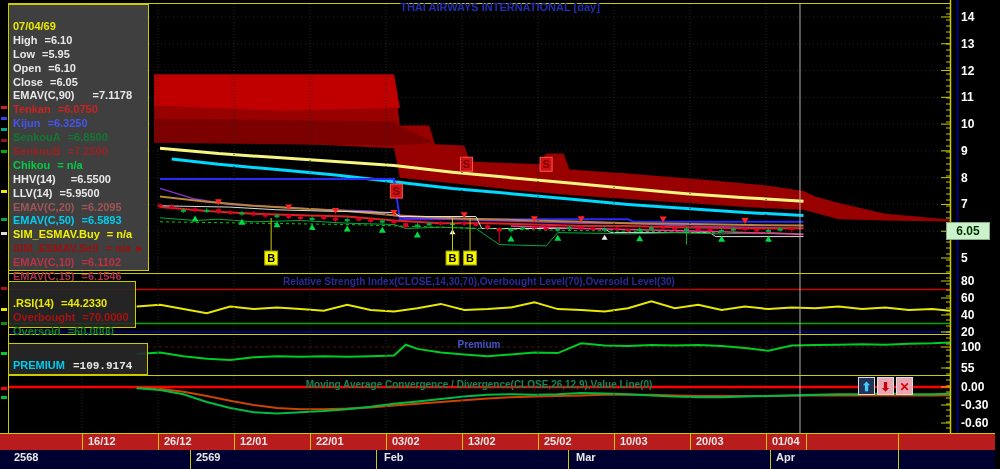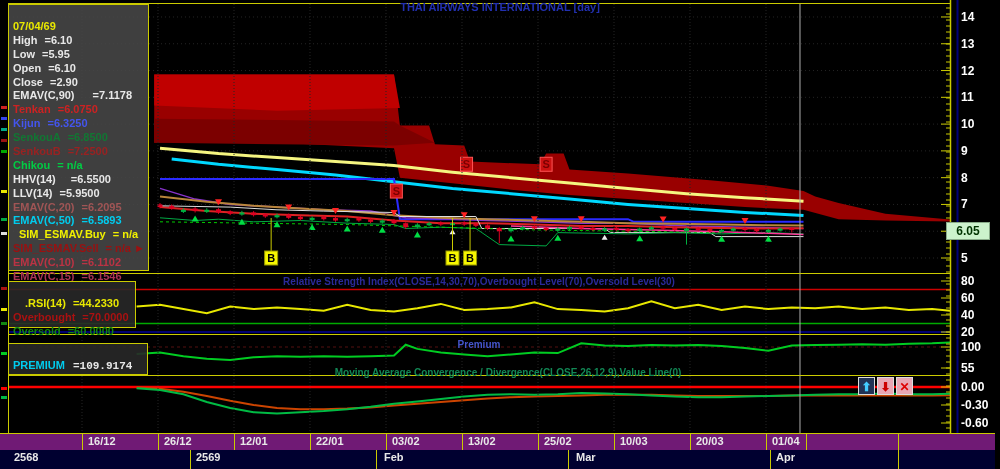--- a/index.html
+++ b/index.html
@@ -15,21 +15,21 @@
   .lrow{height:13.9px;line-height:13.9px;white-space:nowrap;overflow:hidden;}
   #legend-main{left:8px;top:4px;width:141px;height:267px;}
   #legend-rsi{left:8px;top:281px;width:128px;height:47px;background:rgba(40,40,40,0.9);}
   #legend-premium{left:8px;top:343px;width:140px;height:18px;background:rgba(40,40,40,0.9);}
   #legend-macd{left:8px;top:381px;width:142px;height:45px;background:rgba(85,85,85,0.9);}
   #price-tag{position:absolute;left:946px;top:222px;width:42px;height:16px;background:#ccf2cc;
         color:#003300;font-size:12px;font-weight:bold;text-align:center;line-height:16px;
         border:1px solid #88aa88;}
   .axis-row{position:absolute;left:0;width:995px;box-sizing:border-box;font-size:11px;
         font-weight:bold;color:#e8e8e8;}
-  #date-row{top:433px;height:23px;background:#701a75;border-top:1px solid #cbcb00;
+  #date-row{top:433px;height:23px;background:#b91c1c;border-top:1px solid #cbcb00;
         border-bottom:1px solid #cbcb00;}
   #period-row{top:450px;height:24px;background:#000030;border-bottom:4px solid #4d7c0f;}
   .tick-label{position:absolute;top:1px;white-space:nowrap;}
   .vsep{position:absolute;top:0;width:1px;height:100%;background:#cbcb00;}
   #btn-bar{position:absolute;left:858px;top:377px;height:18px;display:flex;gap:2px;}
   .mini-btn{width:17px;height:18px;font-size:12px;font-weight:bold;text-align:center;
         line-height:18px;border:1px solid #dddddd;cursor:pointer;box-sizing:border-box;}
   #btn-up{background:#223355;color:#44ccff;}
   #btn-down{background:#e8a7b4;color:#cc0000;}
   #btn-close{background:#e8a7b4;color:#dd0000;}
@@ -384,48 +384,48 @@
       <rect x="1" y="396" width="6" height="3" fill="#00bb44"></rect>
     </svg>
 
   <div id="main-title">THAI AIRWAYS INTERNATIONAL [day]</div>
 
   <div id="legend-main" class="legend-box">
       <div class="lrow" style="color: rgb(232, 232, 0);"><span>07/04/69</span><span style="margin-left: 7px;"></span></div>
       <div class="lrow" style="color: rgb(232, 232, 232);"><span>High</span><span style="margin-left: 7px;">=6.10</span></div>
       <div class="lrow" style="color: rgb(232, 232, 232);"><span>Low</span><span style="margin-left: 7px;">=5.95</span></div>
       <div class="lrow" style="color: rgb(232, 232, 232);"><span>Open</span><span style="margin-left: 7px;">=6.10</span></div>
-      <div class="lrow" style="color: rgb(232, 232, 232);"><span>Close</span><span style="margin-left: 7px;">=2.90</span></div>
+      <div class="lrow" style="color: rgb(232, 232, 232);"><span>Close</span><span style="margin-left: 7px;">=6.05</span></div>
       <div class="lrow" style="color: rgb(232, 232, 232);"><span>EMAV(C,90)</span><span style="margin-left: 18px;">=7.1178</span></div>
       <div class="lrow" style="color: rgb(204, 34, 34);"><span>Tenkan</span><span style="margin-left: 7px;">=6.0750</span></div>
       <div class="lrow" style="color: rgb(68, 85, 238);"><span>Kijun</span><span style="margin-left: 7px;">=6.3250</span></div>
       <div class="lrow" style="color: rgb(17, 119, 51);"><span>SenkouA</span><span style="margin-left: 7px;">=6.8500</span></div>
       <div class="lrow" style="color: rgb(153, 34, 34);"><span>SenkouB</span><span style="margin-left: 7px;">=7.2500</span></div>
       <div class="lrow" style="color: rgb(0, 204, 68);"><span>Chikou</span><span style="margin-left: 7px;">= n/a</span></div>
       <div class="lrow" style="color: rgb(232, 232, 232);"><span>HHV(14)</span><span style="margin-left: 15px;">=6.5500</span></div>
       <div class="lrow" style="color: rgb(232, 232, 232);"><span>LLV(14)</span><span style="margin-left: 7px;">=5.9500</span></div>
       <div class="lrow" style="color: rgb(160, 85, 85);"><span>EMAV(C,20)</span><span style="margin-left: 7px;">=6.2095</span></div>
       <div class="lrow" style="color: rgb(0, 204, 238);"><span>EMAV(C,50)</span><span style="margin-left: 7px;">=6.5893</span></div>
-      <div class="lrow" style="color: rgb(240, 240, 0); text-align: center;"><span>SIM_ESMAV.Buy</span><span style="margin-left: 7px;">= n/a</span></div>
+      <div class="lrow" style="color: rgb(240, 240, 0);"><span>SIM_ESMAV.Buy</span><span style="margin-left: 7px;">= n/a</span></div>
       <div class="lrow" style="color: rgb(153, 17, 17);"><span>SIM_ESMAV.Sell</span><span style="margin-left: 7px;">= n/a ►</span></div>
       <div class="lrow" style="color: rgb(187, 51, 68);"><span>EMAV(C,10)</span><span style="margin-left: 7px;">=6.1102</span></div>
       <div class="lrow" style="color: rgb(170, 51, 85);"><span>EMAV(C,15)</span><span style="margin-left: 7px;">=6.1546</span></div>
     </div>
   <div id="legend-rsi" class="legend-box">
-      <div class="lrow" style="color: rgb(232, 232, 0); text-align: center;"><span>.RSI(14)</span><span style="margin-left: 7px;">=44.2330</span></div>
+      <div class="lrow" style="color: rgb(232, 232, 0);"><span>.RSI(14)</span><span style="margin-left: 7px;">=44.2330</span></div>
       <div class="lrow" style="color: rgb(170, 17, 17);"><span>Overbought</span><span style="margin-left: 7px;">=70.0000</span></div>
       <div class="lrow" style="color: rgb(17, 136, 17);"><span>Oversold</span><span style="margin-left: 7px;">=60.0000</span></div>
     </div>
   <div id="legend-premium" class="legend-box">
     <div class="lrow"><span id="prem-label" style="color: rgb(0, 204, 238);">PREMIUM</span><span id="prem-value" style="margin-left: 8px; color: rgb(232, 232, 232); font-family: Liberation Mono, monospace;">=109.9174</span></div>
   </div>
 
   <div class="panel-title" style="top:276px;color:#2a2a99;">Relative Strength Index(CLOSE,14,30,70),Overbought Level(70),Oversold Level(30)</div>
   <div class="panel-title" style="top:339px;color:#4455cc;">Premium</div>
-  <div class="panel-title" style="top:367px;color:#118855;margin-left:29px;">Moving Average Convergence / Divergence(CLOSE,26,12,9),Value Line(0)</div>
+  <div class="panel-title" style="top:379px;color:#118855;">Moving Average Convergence / Divergence(CLOSE,26,12,9),Value Line(0)</div>
 
   <div id="price-tag">6.05</div>
 
   <div id="date-row" class="axis-row">
       <div class="vsep" style="left: 82px;"></div>
       <div class="vsep" style="left: 158px;"></div>
       <div class="vsep" style="left: 234px;"></div>
       <div class="vsep" style="left: 310px;"></div>
       <div class="vsep" style="left: 386px;"></div>
       <div class="vsep" style="left: 462px;"></div>

